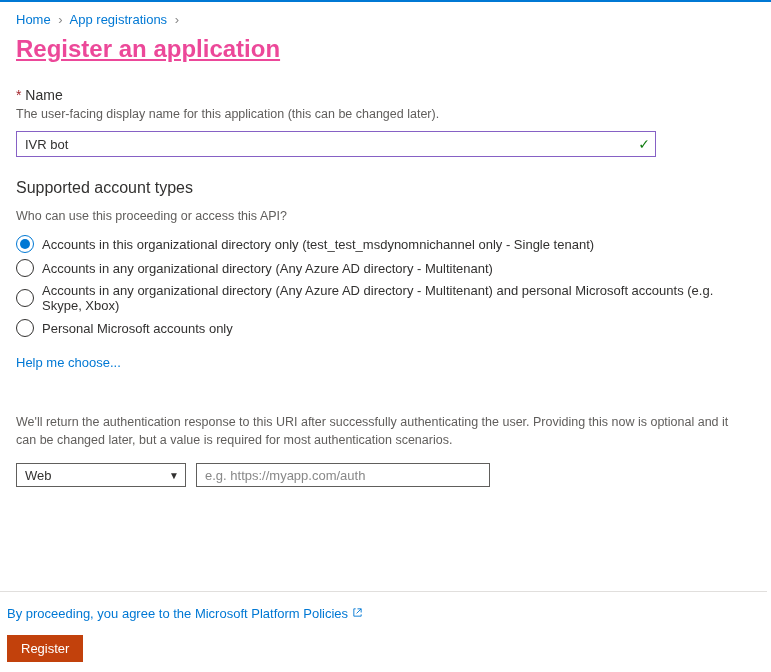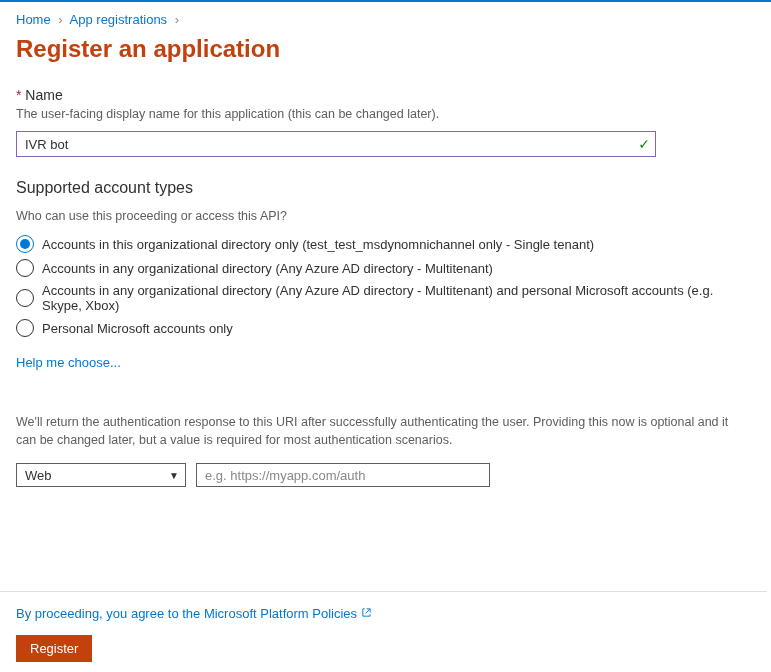--- a/index.html
+++ b/index.html
@@ -23,22 +23,23 @@
       text-decoration: none;
       cursor: pointer;
     }
     .breadcrumb .sep {
       color: #888;
       margin: 0 4px;
     }
     .title {
       font-size: 24px;
       font-weight: 600;
-      color: #c2410c;
+      color: #ec4899;
       padding: 0 16px 24px 16px;
+      text-decoration: underline;
     }
     .content {
       padding: 0 16px;
     }
     .label-line {
       font-size: 14px;
       margin-bottom: 4px;
     }
     .required-star { color: #a4262c; }
     .helper {
@@ -154,21 +155,21 @@
       font-size: 13px;
       outline: none;
     }
     .uri-input::placeholder { color: #888; font-style: normal; }
     .footer {
       position: absolute;
       bottom: 10px;
       left: 0;
       right: 4px;
       border-top: 1px solid #e1dfdd;
-      padding: 14px 16px 0 16px;
+      padding: 14px 16px 0 7px;
     }
     .policy-link {
       color: #0078d4;
       font-size: 13px;
       cursor: pointer;
       display: inline-flex;
       align-items: center;
       gap: 4px;
     }
     .ext-icon { font-size: 11px; }

